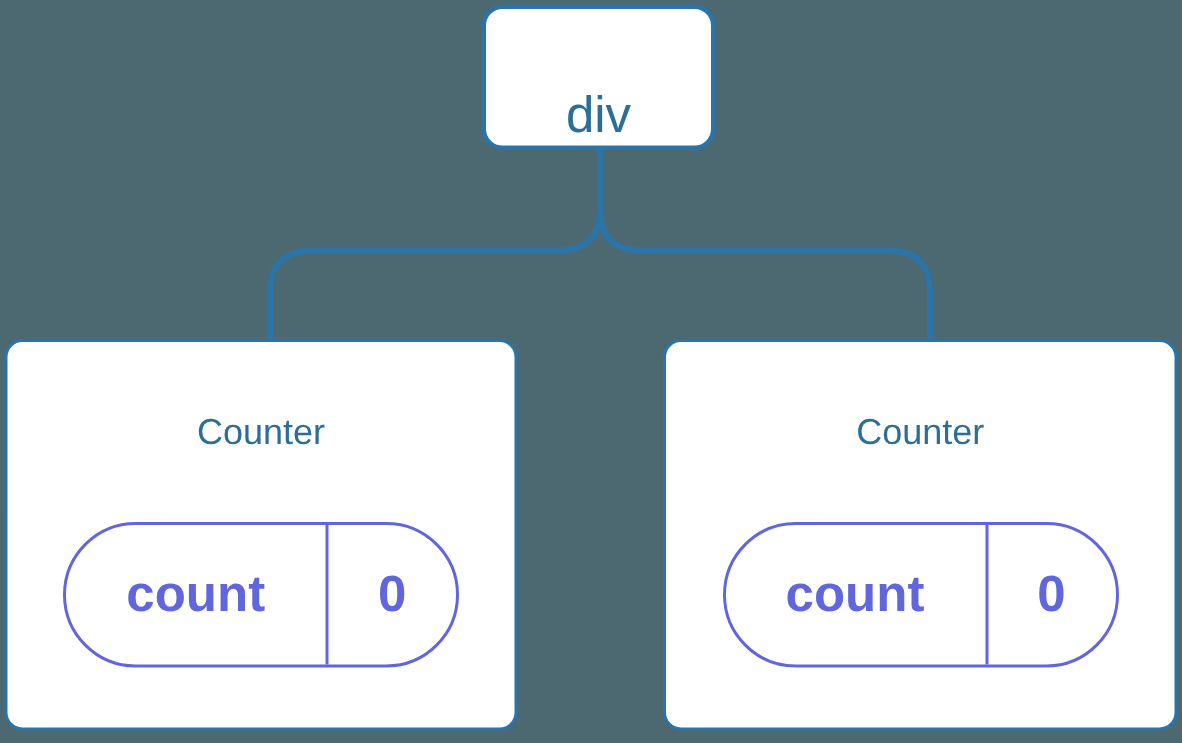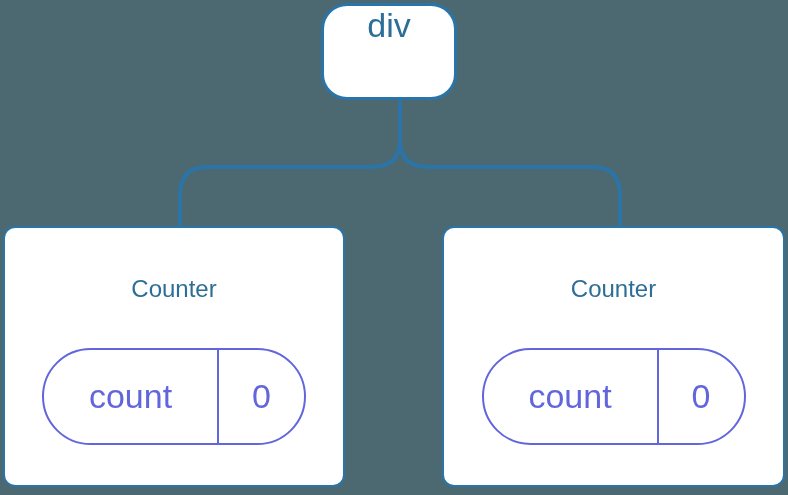--- a/index.html
+++ b/index.html
@@ -24,28 +24,28 @@
   }
   .connectors path {
     fill: none;
     stroke: #2B74A8;
     stroke-width: 4;
   }
   .root-node {
     position: absolute;
     left: 321px;
     top: 3px;
-    width: 136px;
+    width: 156px;
     height: 97px;
     background: #FFFFFF;
     border: 3px solid #2B74A8;
-    border-radius: 26px;
+    border-radius: 14px;
     box-sizing: border-box;
     display: flex;
-    align-items: flex-start;
+    align-items: flex-end;
     justify-content: center;
   }
   .root-node .node-label {
     font-size: 34px;
     font-weight: 500;
     color: #2D6E96;
   }
   .card {
     position: absolute;
     top: 226px;
@@ -90,21 +90,21 @@
   }
   .pill-value-cell {
     flex: 1;
     border-left: 2px solid #6266DC;
     display: flex;
     align-items: center;
     justify-content: center;
   }
   .pill-key, .pill-value {
     font-size: 34px;
-    font-weight: 400;
+    font-weight: 700;
     color: #6266DC;
   }
 </style>
 </head>
 <body>
 
 <div class="stage">
 
   <svg class="connectors" viewBox="0 0 788 495" xmlns="http://www.w3.org/2000/svg">
     <path d="M 400 100 L 400 140 Q 400 167 372 167 L 208 167 Q 180 167 180 195 L 180 228"></path>

